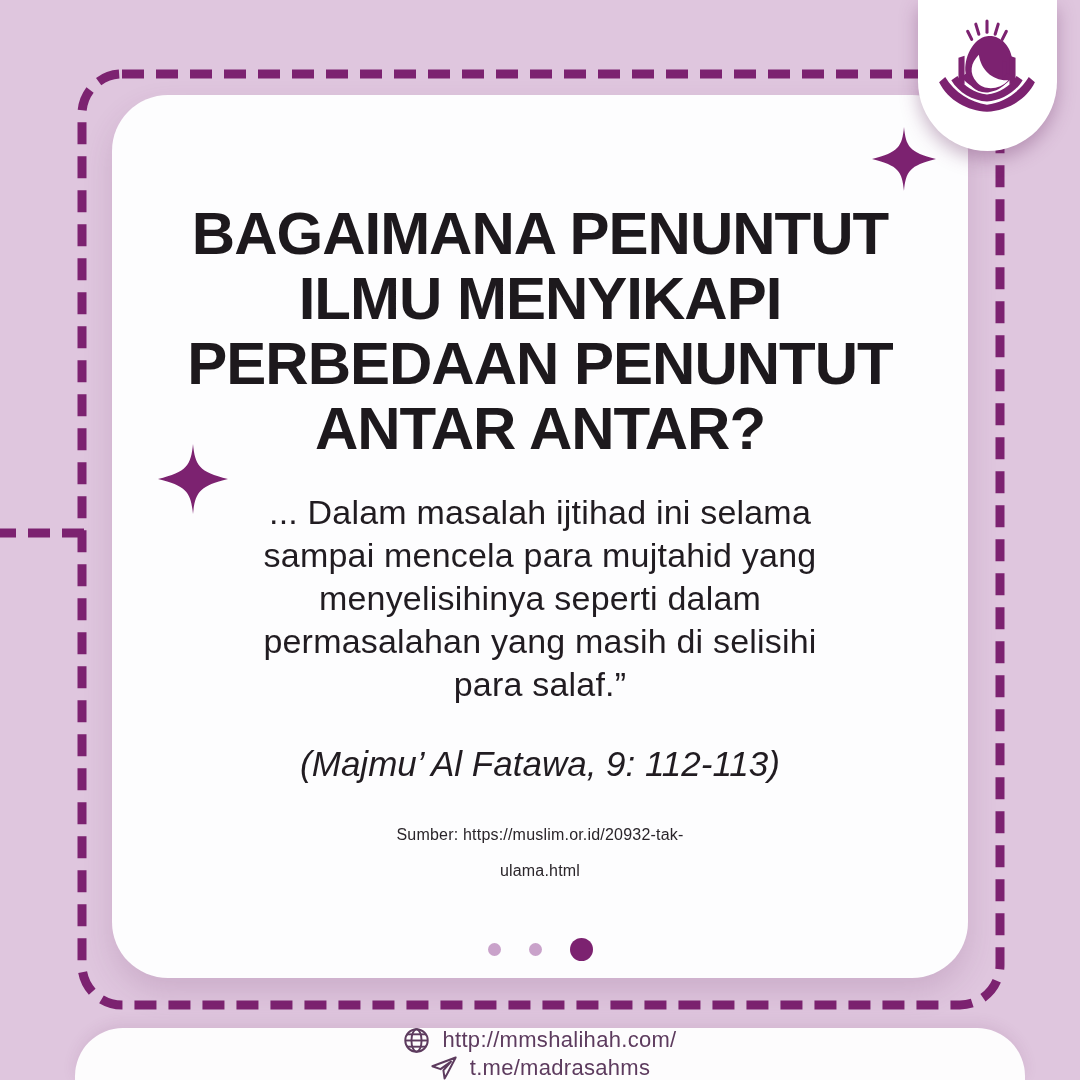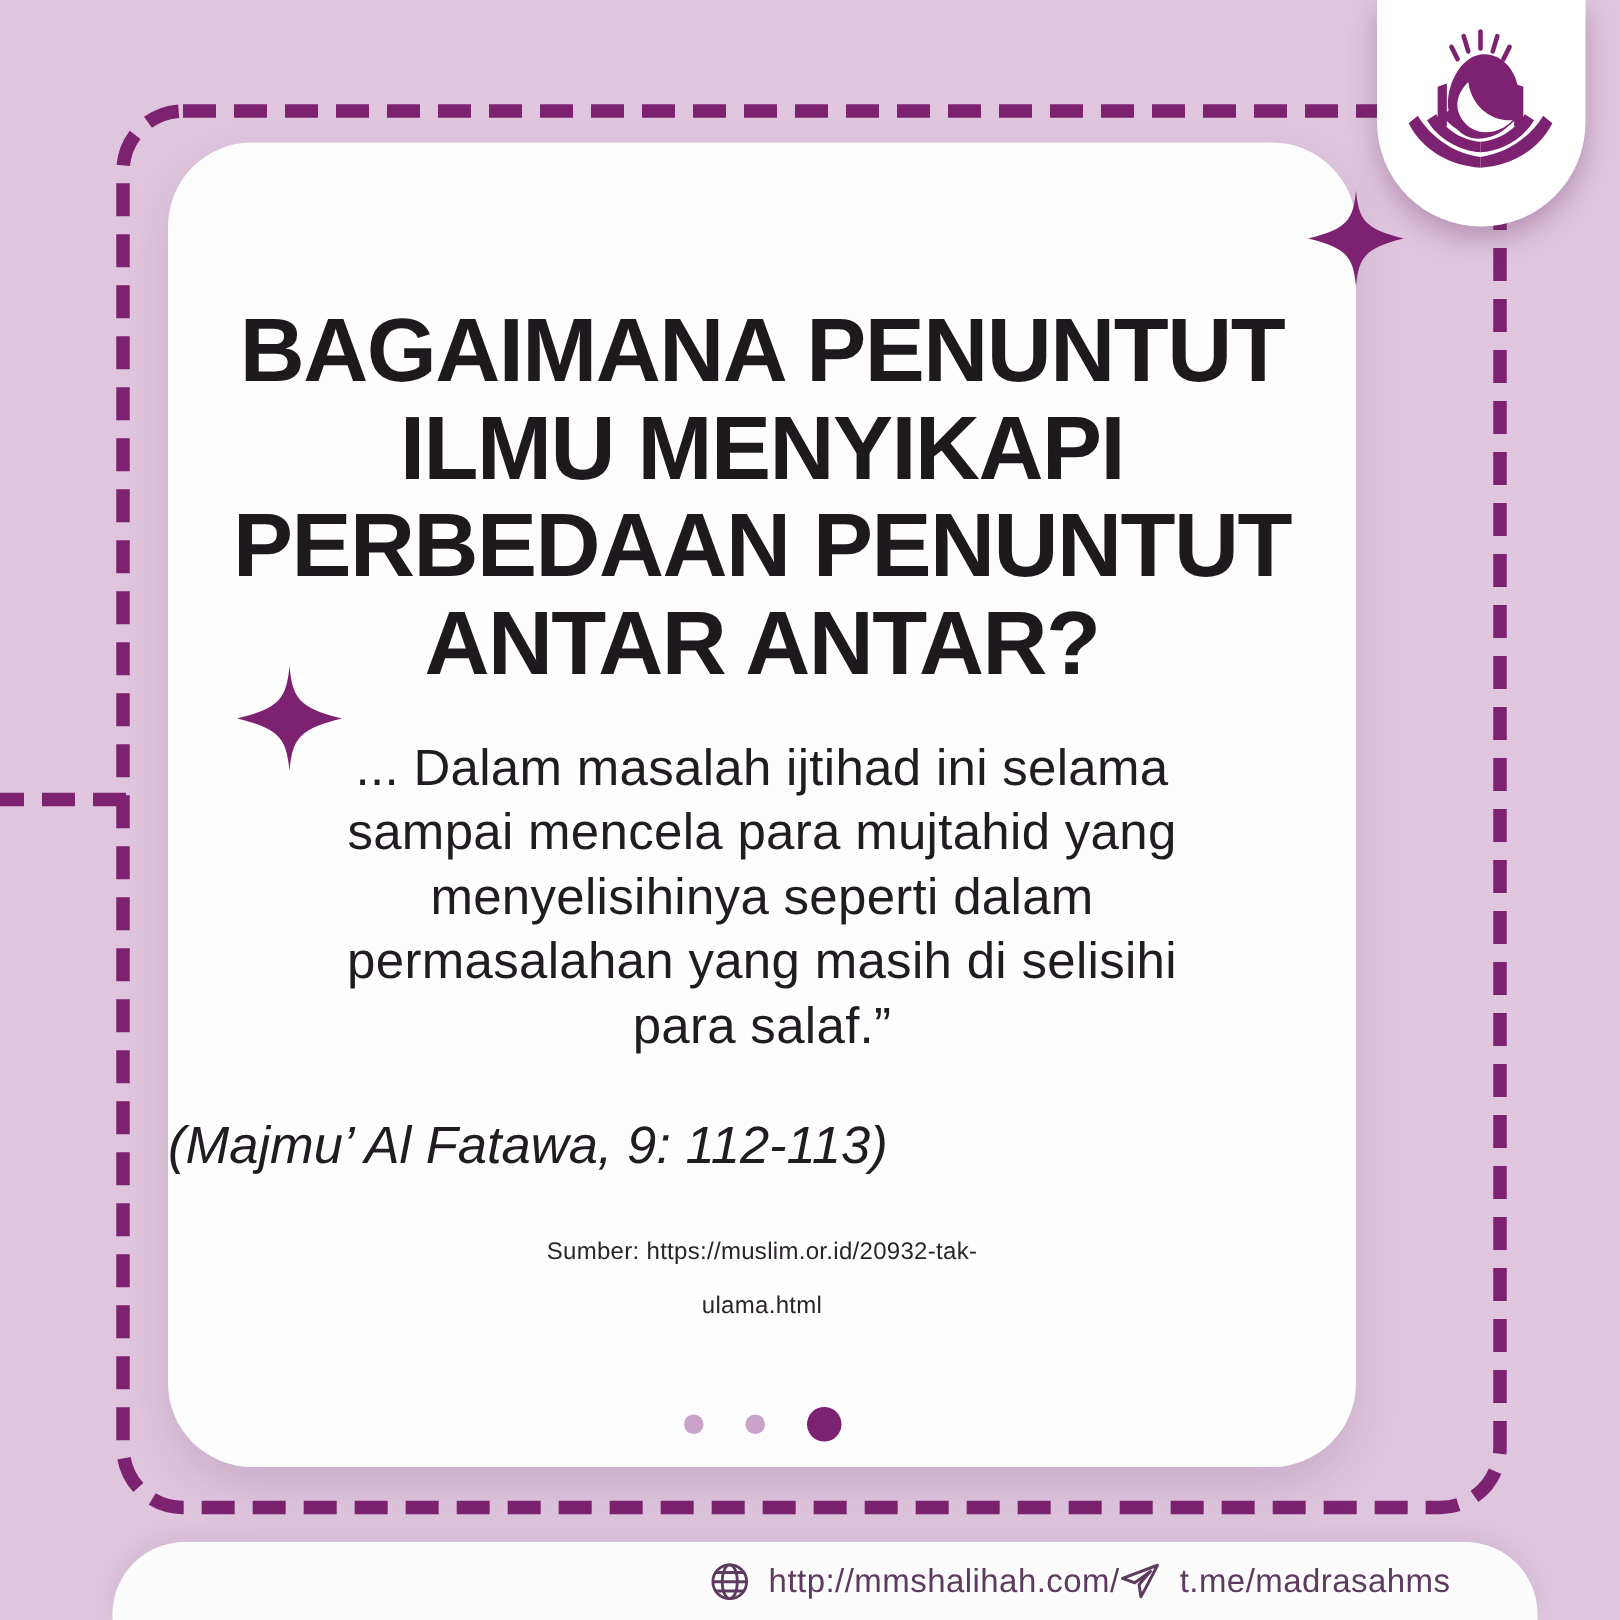--- a/index.html
+++ b/index.html
@@ -12,21 +12,21 @@
   }
   *{margin:0;padding:0;box-sizing:border-box;}
   html,body{background:var(--bg);}
   body{font-family:"Liberation Sans",sans-serif;}
   .canvas{
     position:relative;width:1080px;height:1080px;overflow:hidden;
     background:var(--bg);
   }
   .border-svg{position:absolute;inset:0;z-index:1;}
   .card{
-    position:absolute;left:112px;top:95px;width:792px;height:883px;
+    position:absolute;left:112px;top:95px;width:856px;height:883px;
     background:var(--card);border-radius:56px;z-index:2;
     box-shadow:0 14px 30px rgba(105,50,100,0.16);
   }
   .sparkle{position:absolute;z-index:4;}
   .sparkle-1{left:872px;top:126px;width:64px;height:66px;}
   .sparkle-2{left:156px;top:444px;width:74px;height:70px;}
   .logo-badge{
     position:absolute;left:918px;top:0;width:139px;height:151px;
     background:#fff;border-radius:0 0 70px 70px;z-index:5;
     box-shadow:0 8px 18px rgba(105,50,100,0.35);
@@ -39,41 +39,42 @@
   }
   .title span{display:block;}
   .quote{
     position:absolute;left:20px;right:20px;top:396px;z-index:3;
     text-align:center;color:#211c21;
     font-size:34px;line-height:43px;font-weight:400;letter-spacing:0.2px;
   }
   .quote span{display:block;}
   .citation{
     position:absolute;left:0;right:0;top:648px;z-index:3;
-    text-align:left;color:#211c21;font-style:italic;
+    text-align:center;color:#211c21;font-style:italic;
     font-size:35px;line-height:42px;
   }
   .source{
     position:absolute;left:0;right:0;top:722px;z-index:3;
     text-align:center;color:#2a252a;
     font-size:16px;line-height:36px;letter-spacing:0.2px;
   }
   .source span{display:block;}
   .dots{
     position:absolute;left:0;right:0;top:842px;height:24px;z-index:3;
     display:flex;justify-content:center;align-items:center;gap:28px;
   }
   .dot{width:13px;height:13px;border-radius:50%;background:var(--dot-light);cursor:pointer;}
   .dot.active{width:23px;height:23px;background:var(--purple);}
   .footer{
     position:absolute;left:75px;top:1028px;width:950px;height:52px;z-index:6;
     background:#fdfcfd;border-radius:48px 48px 0 0;
-    display:flex;align-items:center;justify-content:flex-end;
+    display:flex;align-items:center;justify-content:center;
     padding:0 58px 0 38px;
     box-shadow:0 -4px 14px rgba(105,50,100,0.10);
+    flex-direction:column;
   }
   .footer-item{
     display:flex;align-items:center;gap:12px;cursor:pointer;
     color:var(--footer-ink);font-size:22px;letter-spacing:0.3px;white-space:nowrap;
   }
   .footer-item .ficon{display:flex;align-items:center;}
 </style>
 </head>
 <body>
 

